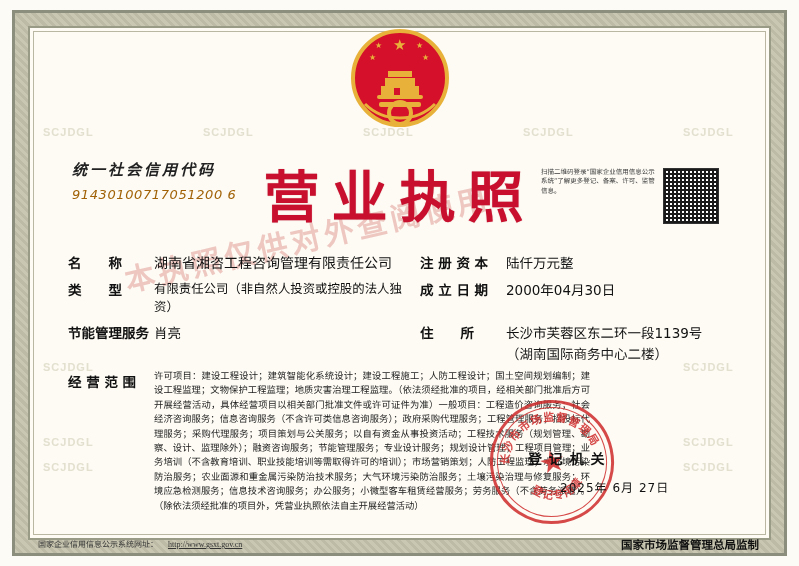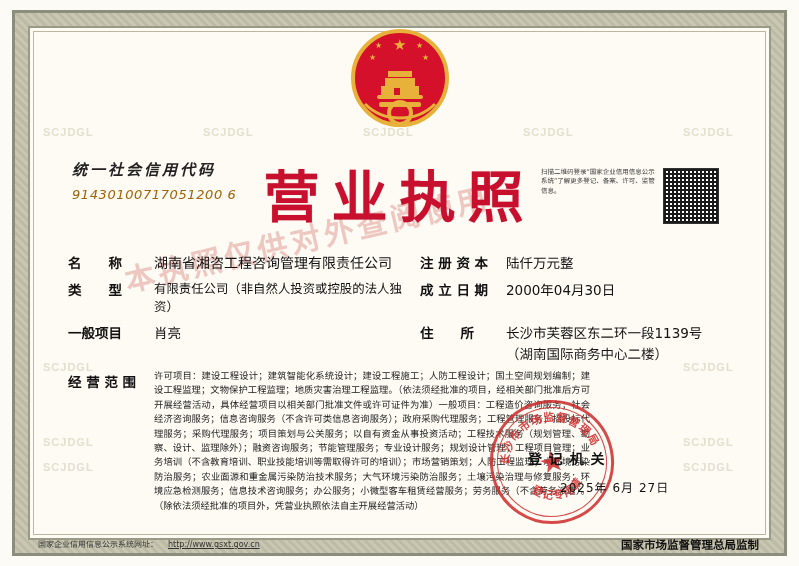--- a/index.html
+++ b/index.html
@@ -134,21 +134,21 @@
   
   .reg-auth{
     position:absolute;left:528px;top:448px;font-size:14px;font-weight:bold;color:#111;
     letter-spacing:1px;
   }
   .reg-date{
     position:absolute;left:560px;top:478px;font-size:12px;color:#111;letter-spacing:1px;
   }
   
   .footer-left{
-    position:absolute;left:38px;bottom:17px;font-size:8px;color:#333;
+    position:absolute;left:38px;bottom:17px;font-size:8px;color:#333;font-family:Liberation Serif, serif;
   }
   .footer-left .url{margin-left:10px;text-decoration:underline;color:#333;}
   .footer-right{
     position:absolute;right:40px;bottom:14px;font-size:11.5px;color:#111;font-weight:bold;
   }
 </style>
 </head>
 <body>
 
 <div class="page">
@@ -238,21 +238,21 @@
         <div class="val" style="font-size:12.4px;">有限责任公司（非自然人投资或控股的法人独资）</div>
       </div>
       <div class="col-r">
         <div class="lab">成 立 日 期</div>
         <div class="val">2000年04月30日</div>
       </div>
     </div>
 
     <div class="row">
       <div class="col-l">
-        <div class="lab">一般项目</div>
+        <div class="lab">节能管理服务</div>
         <div class="val">肖亮</div>
       </div>
       <div class="col-r" style="display:block;">
         <div style="display:flex;">
           <div class="lab">住　　所</div>
           <div class="val">长沙市芙蓉区东二环一段1139号</div>
         </div>
         <div class="sub-addr">（湖南国际商务中心二楼）</div>
       </div>
     </div>

